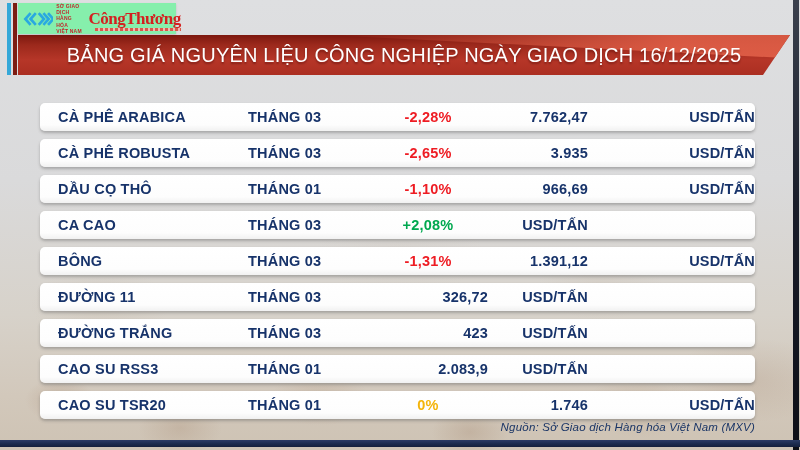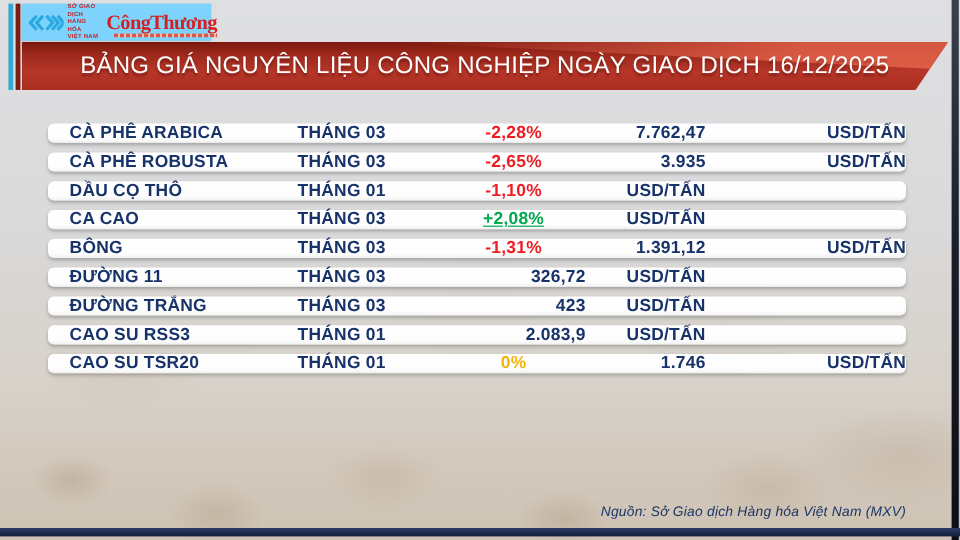--- a/index.html
+++ b/index.html
@@ -22,21 +22,21 @@
       radial-gradient(90px 50px at 600px 285px, rgba(170,140,110,.08), transparent 70%),
       radial-gradient(120px 70px at 400px 250px, rgba(180,160,140,.07), transparent 70%);
   }
   
   .stripe{position:absolute;top:3px;height:72px;width:4px;z-index:3;}
   .stripe-cyan{left:7px;background:#35a8d8;}
   .stripe-maroon{left:13px;background:#7c1d13;}
   
   .logo-bar{
     position:absolute;left:18px;top:3px;width:158px;height:31px;z-index:3;
-    background:#7dd3fc;display:flex;align-items:center;padding-left:5px;box-sizing:border-box;
+    background:#86efac;display:flex;align-items:center;padding-left:5px;box-sizing:border-box;
     box-shadow:0 1px 2px rgba(0,0,0,.15);
   }
   .mxv{display:flex;align-items:center;gap:3px;}
   .mxv-text{font-size:5px;font-weight:bold;color:#c1272d;line-height:1.25;letter-spacing:.2px;}
   .ct{margin-left:5px;position:relative;font-family:"Liberation Serif", serif;font-weight:bold;
       font-size:17px;color:#d42020;letter-spacing:-.5px;line-height:1;}
   .ct .tagline{position:absolute;left:6px;right:0;bottom:-4px;height:3px;
       background:repeating-linear-gradient(90deg,#d95a4a 0 3px,#f0b9b2 3px 5px);}
   
   .banner{
@@ -51,30 +51,30 @@
   }
   .banner-title{
     position:absolute;inset:0;text-align:center;line-height:40px;color:#ffffff;
     font-weight:normal;font-size:20px;letter-spacing:.2px;
     text-shadow:0 2px 2px rgba(60,0,0,.4);
   }
   
   .price-table{position:absolute;left:40px;top:103px;width:715px;z-index:2;}
   .row{
     display:grid;grid-template-columns:190px 120px 120px 100px 1fr;align-items:center;
-    height:16px;margin-bottom:8px;padding-left:18px;box-sizing:border-box;
+    height:28px;margin-bottom:8px;padding-left:18px;box-sizing:border-box;
     background:linear-gradient(180deg,#ffffff 0%,#fdfdfd 78%,#f1f1f1 100%);
     border-radius:5px;box-shadow:0 2px 3px rgba(105,105,105,.45);
     font-size:14.5px;font-weight:bold;color:#17336a;letter-spacing:.2px;white-space:nowrap;
   }
   .cell.change{text-align:center;}
   .cell.price{text-align:right;}
   .cell.unit{padding-left:22px;text-align:right;}
   .change[data-dir="down"]{color:#ee1c23;}
-  .change[data-dir="up"]{color:#00a84f;text-decoration:underline;}
+  .change[data-dir="up"]{color:#00a84f;}
   .change[data-dir="flat"]{color:#f4b40a;}
   
   .source{
     position:absolute;right:45px;top:421px;z-index:2;
     font-style:italic;font-weight:normal;font-size:11.5px;color:#1a3566;letter-spacing:.2px;
   }
   
   .bottom-bar{position:absolute;left:0;right:0;bottom:3px;height:7px;z-index:4;
     background:linear-gradient(180deg,#2c3c66 0%,#1c2b4e 55%,#15203c 100%);}
   .right-strip{position:absolute;top:0;right:1px;width:6px;height:100%;z-index:3;
@@ -128,20 +128,21 @@
     <div class="cell name">CÀ PHÊ ROBUSTA</div>
     <div class="cell month">THÁNG 03</div>
     <div class="cell change" data-dir="down">-2,65%</div>
     <div class="cell price">3.935</div>
     <div class="cell unit">USD/TẤN</div>
   </div>
   <div class="row">
     <div class="cell name">DẦU CỌ THÔ</div>
     <div class="cell month">THÁNG 01</div>
     <div class="cell change" data-dir="down">-1,10%</div>
+    <div class="cell price">966,69</div>
     <div class="cell unit">USD/TẤN</div>
   </div>
   <div class="row">
     <div class="cell name">CA CAO</div>
     <div class="cell month">THÁNG 03</div>
     <div class="cell change" data-dir="up">+2,08%</div>
     <div class="cell unit">USD/TẤN</div>
   </div>
   <div class="row">
     <div class="cell name">BÔNG</div>

